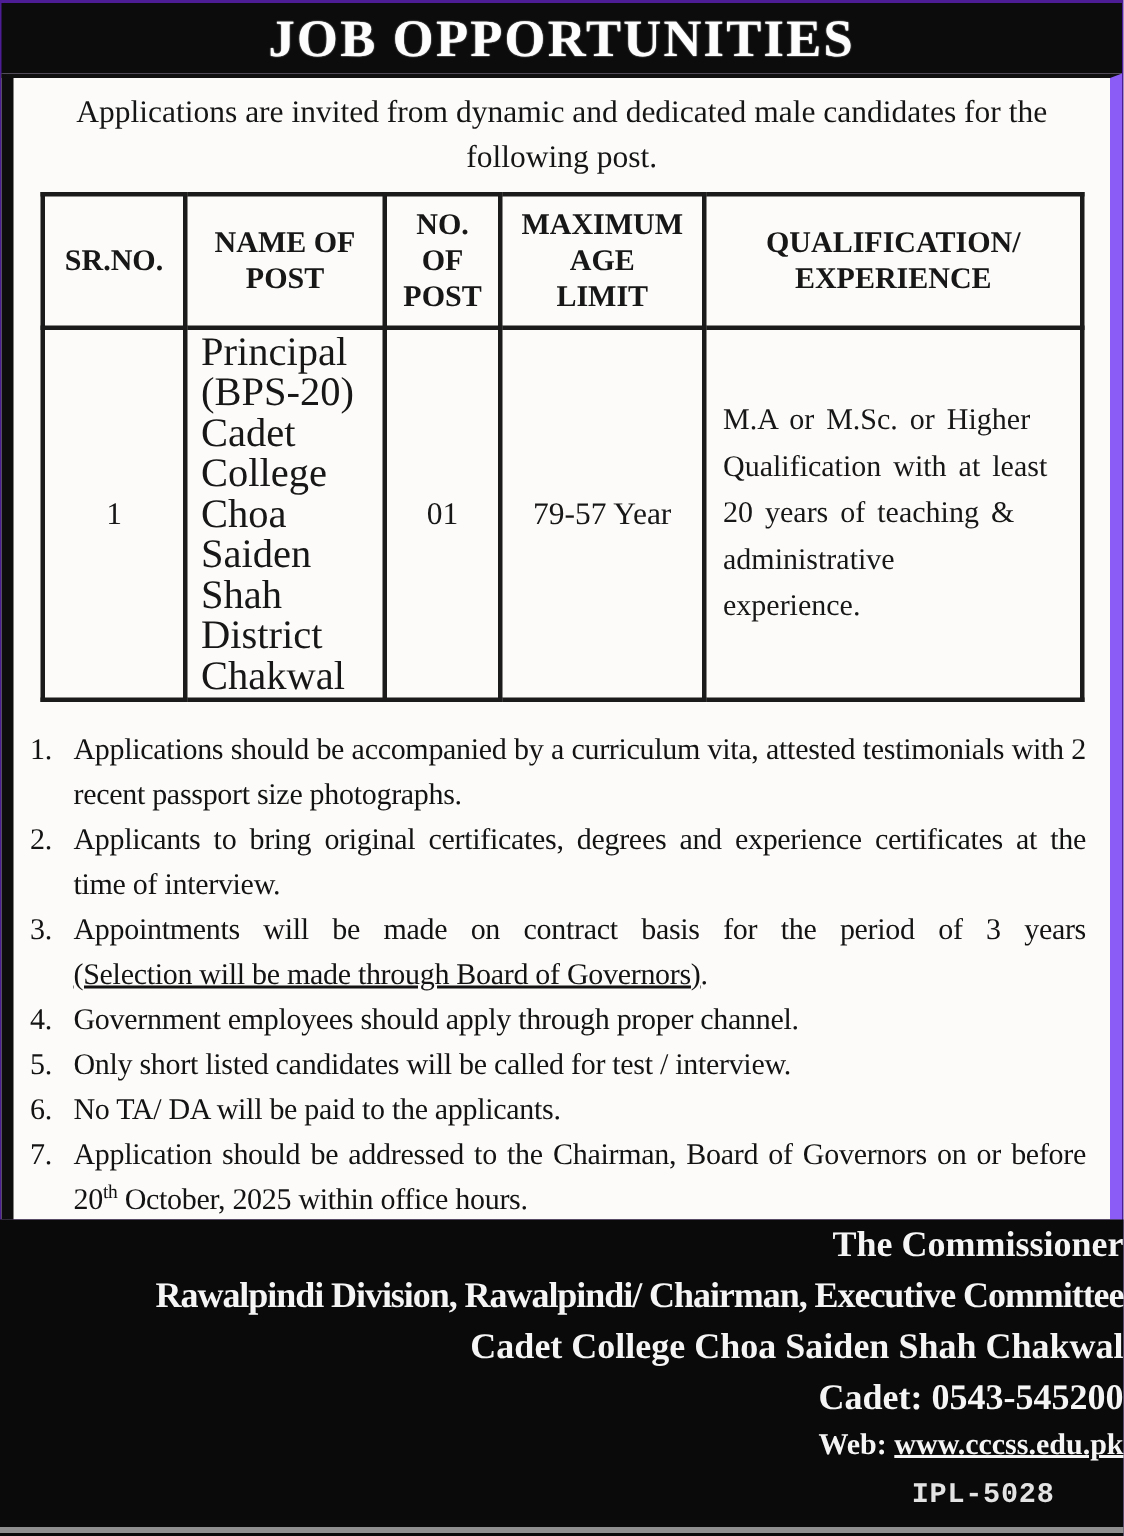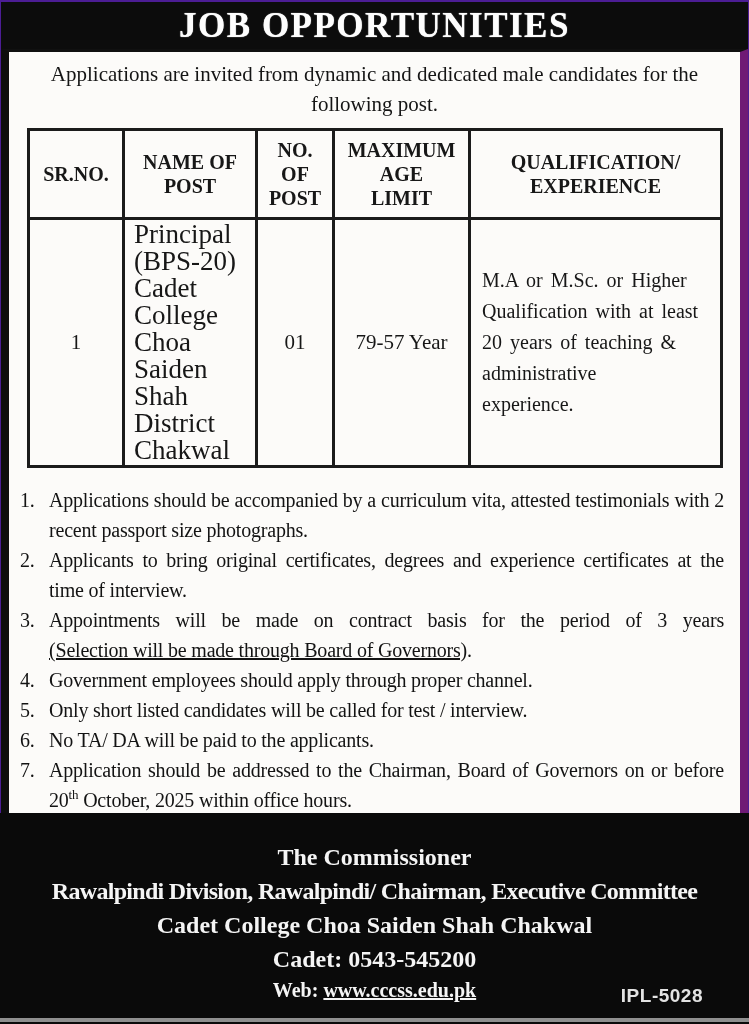--- a/index.html
+++ b/index.html
@@ -20,21 +20,21 @@
     text-shadow:0 0 1px #fff;
   }
 
   
   .content {
     position:absolute; top:49px; left:1px; right:1px; height:764px;
     box-sizing:border-box;
     background:#fcfbf9;
     border-top:3px solid #101010;
     border-left:8px solid #0d0d0d;
-    border-right:8px solid #701a75;
+    border-right:8px solid #8b5cf6;
   }
   .intro {
     margin-top:7px; padding:0 24px;
     text-align:center; white-space:pre-line;
     font-size:21px; line-height:30px; color:#151515;
   }
 
   
   table.jobs {
     border-collapse:collapse; table-layout:fixed;
@@ -65,29 +65,29 @@
   .cond { display:flex; font-size:20px; line-height:30px; letter-spacing:-0.2px; color:#131313; }
   .cond .num { flex:0 0 29px; }
   .cond .ctext { flex:1; text-align:justify; }
   .u { text-decoration:underline; }
   .nw { white-space:nowrap; }
   sup { font-size:13px; line-height:0; }
 
   
   .footer-bar {
     position:absolute; left:0; right:0; bottom:0; height:211px;
-    background:#0a0a0a; color:#f5f5f5; text-align:center;
-    font-weight:bold; padding-top:27px; box-sizing:border-box;
+    background:#0a0a0a; color:#f5f5f5; text-align:right;
+    font-weight:bold; padding-top:0; box-sizing:border-box;
   }
   .fline { font-size:24px; line-height:34px; }
   .f-division { letter-spacing:-0.7px; }
   .f-web { font-size:20px; line-height:27px; margin-top:1px; }
   .ad-ref {
     position:absolute; right:46px; bottom:17px;
-    font-family:Liberation Sans, sans-serif;
+    font-family:Liberation Mono, monospace;
     font-size:19px; font-weight:bold; color:#e3e3e3; letter-spacing:0.5px;
   }
   .footer-strip {
     position:absolute; left:0; right:0; bottom:2px; height:4px;
     background:#8f8f8f;
   }
   .link { color:#f5f5f5; }
 </style>
 </head>
 <body>

